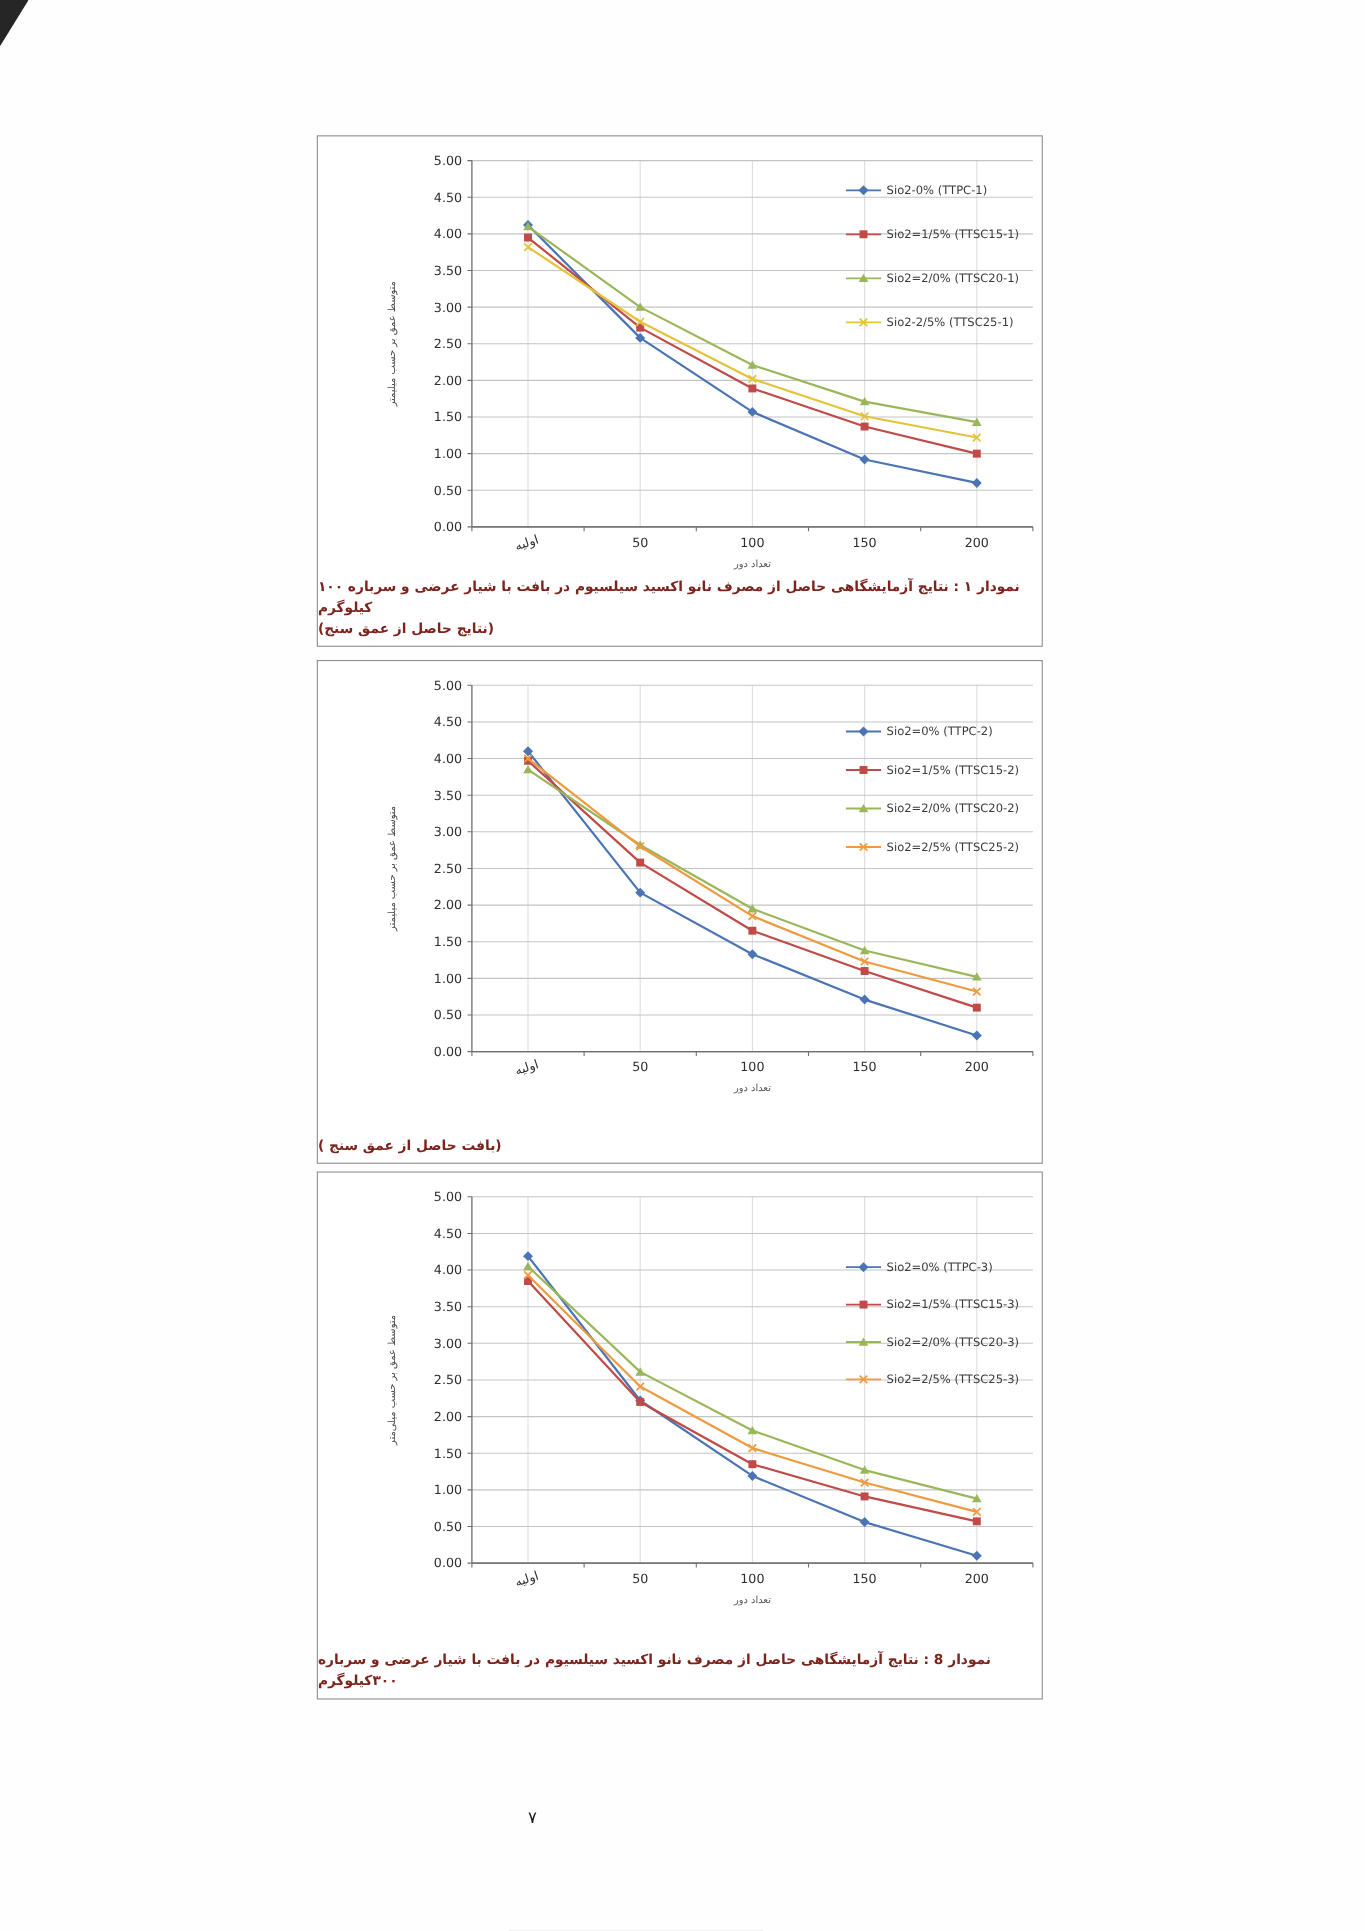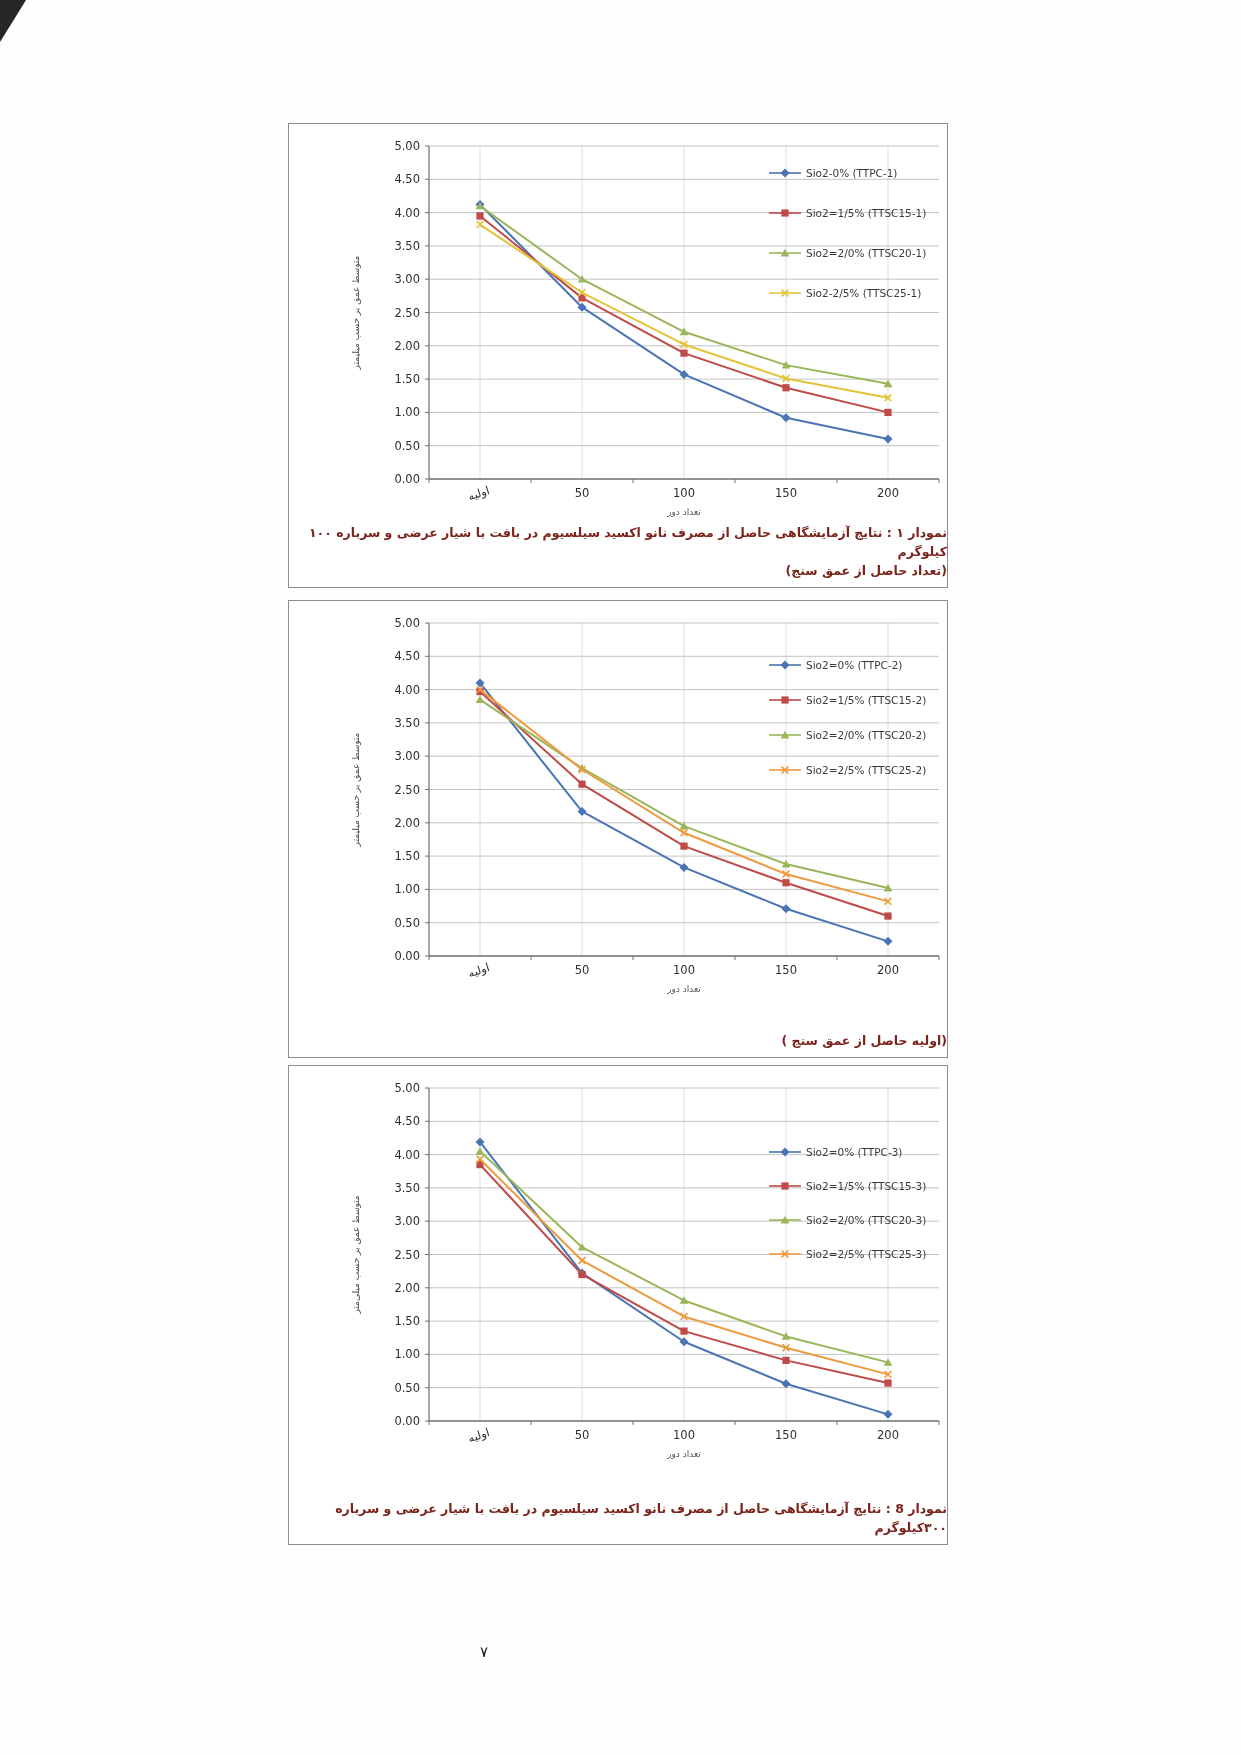--- a/index.html
+++ b/index.html
@@ -18,21 +18,21 @@
   }
   .chart-box{
     position:absolute;left:288px;width:660px;
     background:#ffffff;
     border:1px solid #8d8d8d;
     box-sizing:border-box;
   }
   .chart-box svg{display:block;}
   .caption{
     position:absolute;left:0;right:0;bottom:7px;
-    text-align:right;direction:rtl;
+    text-align:left;direction:rtl;
     color:#7c241c;
     font-weight:bold;
     font-size:12.5px;
     line-height:19px;
     font-family:"DejaVu Sans",sans-serif;
   }
   .page-number{
     position:absolute;left:480px;top:1643px;
     font-size:15px;color:#1c1c1c;
     font-family:"DejaVu Sans",sans-serif;
@@ -174,21 +174,21 @@
             <g>
               <line x1="492.6" y1="165.6" x2="499.4" y2="172.4" stroke="#e3c339" stroke-width="1.6"></line>
               <line x1="492.6" y1="172.4" x2="499.4" y2="165.6" stroke="#e3c339" stroke-width="1.6"></line>
             </g>
             <text x="517" y="172.5" font-size="10.5" fill="#3a3a3a" font-family="&quot;DejaVu Sans&quot;,sans-serif">Sio2-2/5% (TTSC25-1)</text>
           </g>
         </g>
       </svg>
     <div class="caption">
       <div>نمودار ۱ : نتایج آزمایشگاهی حاصل از مصرف نانو اکسید سیلسیوم در بافت با شیار عرضی و سرباره ۱۰۰ کیلوگرم</div>
-      <div>(تعداد حاصل از عمق سنج)</div>
+      <div>(نتایج حاصل از عمق سنج)</div>
     </div>
   </section>
 
   <section class="chart-box" style="top:600px;height:458px;">
     <svg width="656" height="400">
         <g>
           <line x1="191" y1="22" x2="191" y2="355" stroke="#dedede" stroke-width="1"></line>
           <line x1="293" y1="22" x2="293" y2="355" stroke="#dedede" stroke-width="1"></line>
           <line x1="395" y1="22" x2="395" y2="355" stroke="#dedede" stroke-width="1"></line>
           <line x1="497" y1="22" x2="497" y2="355" stroke="#dedede" stroke-width="1"></line>
@@ -313,21 +313,21 @@
             <line x1="480" y1="169" x2="512" y2="169" stroke="#ee9a3e" stroke-width="1.6"></line>
             <g>
               <line x1="492.6" y1="165.6" x2="499.4" y2="172.4" stroke="#ee9a3e" stroke-width="1.6"></line>
               <line x1="492.6" y1="172.4" x2="499.4" y2="165.6" stroke="#ee9a3e" stroke-width="1.6"></line>
             </g>
             <text x="517" y="172.5" font-size="10.5" fill="#3a3a3a" font-family="&quot;DejaVu Sans&quot;,sans-serif">Sio2=2/5% (TTSC25-2)</text>
           </g>
         </g>
       </svg>
     <div class="caption">
-      <div>(اولیه حاصل از عمق سنج )</div>
+      <div>(بافت حاصل از عمق سنج )</div>
     </div>
   </section>
 
   <section class="chart-box" style="top:1065px;height:480px;">
     <svg width="656" height="412">
         <g>
           <line x1="191" y1="22" x2="191" y2="355" stroke="#dedede" stroke-width="1"></line>
           <line x1="293" y1="22" x2="293" y2="355" stroke="#dedede" stroke-width="1"></line>
           <line x1="395" y1="22" x2="395" y2="355" stroke="#dedede" stroke-width="1"></line>
           <line x1="497" y1="22" x2="497" y2="355" stroke="#dedede" stroke-width="1"></line>

